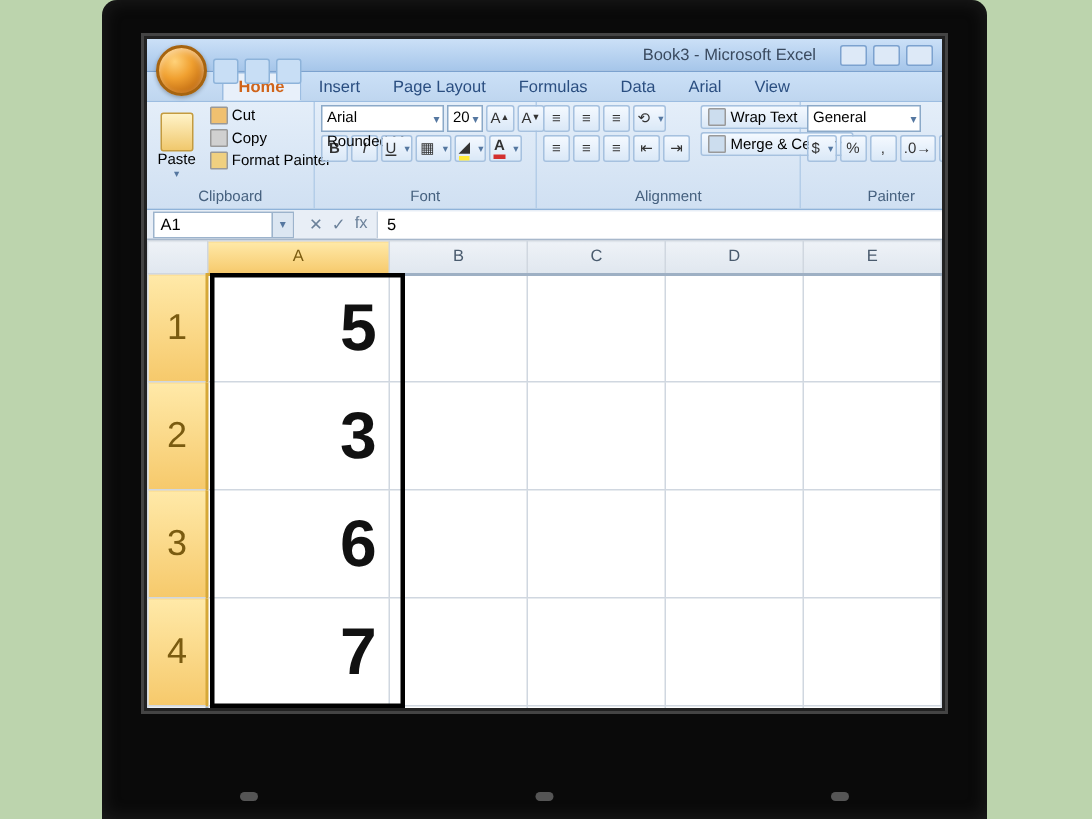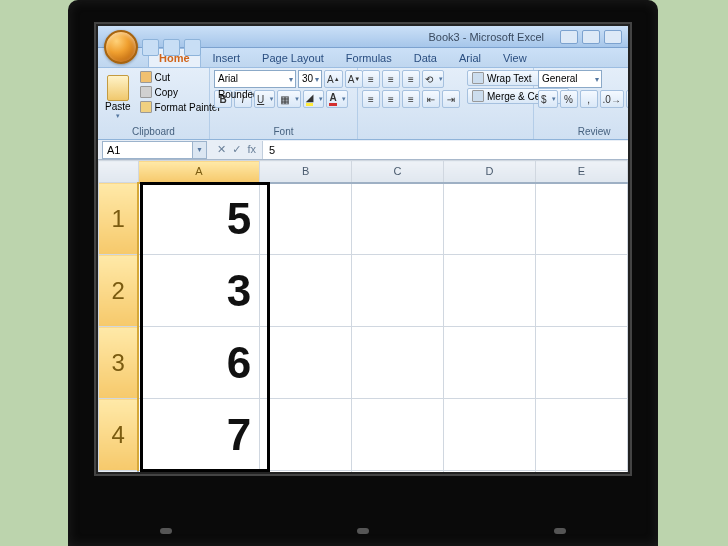--- a/index.html
+++ b/index.html
@@ -202,21 +202,21 @@
 
 .fbar {
   height: 20px;
   background: #e8eef6;
   border-bottom: 1px solid #a8b8cb;
   display: flex;
   align-items: center;
   font-size: 11px;
 }
 .namebox {
-  width: 105px;
+  width: 94px;
   height: 18px;
   background: #fff;
   border: 1px solid #9cb3cc;
   margin: 0 4px;
   display: flex;
   align-items: center;
   padding: 0 4px;
   position: relative;
 }
 .namebox .nbdrop {
@@ -359,21 +359,21 @@
           </div>
         </div>
         <div class="group-label">Clipboard</div>
       </div>
 
       <div class="group" style="min-width:148px">
         <div class="group-content">
           <div class="font-rows">
             <div class="font-row">
               <div class="combo" style="width:82px">Arial Rounded M</div>
-              <div class="combo" style="width:24px">30</div>
+              <div class="combo" style="width:24px">20</div>
               <div class="rbtn">A<sup style="font-size:6px">▲</sup></div>
               <div class="rbtn">A<sup style="font-size:6px">▼</sup></div>
             </div>
             <div class="font-row">
               <div class="rbtn" style="font-weight:bold">B</div>
               <div class="rbtn" style="font-style:italic">I</div>
               <div class="rbtn drop" style="text-decoration:underline">U</div>
               <div class="rbtn drop">
                   <span>▦</span>
                 </div>
@@ -411,36 +411,37 @@
               <span class="mini-icon" style="background:#cde"></span>
               <span>Wrap Text</span>
             </div>
             <div class="wrap-btn">
               <span class="mini-icon" style="background:#cde"></span>
               <span>Merge &amp; Center</span>
               <span style="font-size:7px;color:#5577a0">▾</span>
             </div>
           </div>
         </div>
+        <div class="group-label">Alignment</div>
       </div>
 
       <div class="group" style="flex:1">
         <div class="group-content">
           <div class="num-rows">
-            <div class="combo" style="width:64px">General</div>
+            <div class="combo" style="width:76px">General</div>
             <div class="font-row">
               <div class="rbtn drop">$</div>
               <div class="rbtn">%</div>
               <div class="rbtn">,</div>
               <div class="rbtn">.0→</div>
               <div class="rbtn">.0←</div>
             </div>
           </div>
         </div>
-        <div class="group-label">Review</div>
+        <div class="group-label">Painter</div>
       </div>
 
     </div>
 
     <div class="fbar">
       <div class="namebox">
         <span>A1</span>
         <span class="nbdrop">▾</span>
       </div>
       <div class="fbar-icons">

